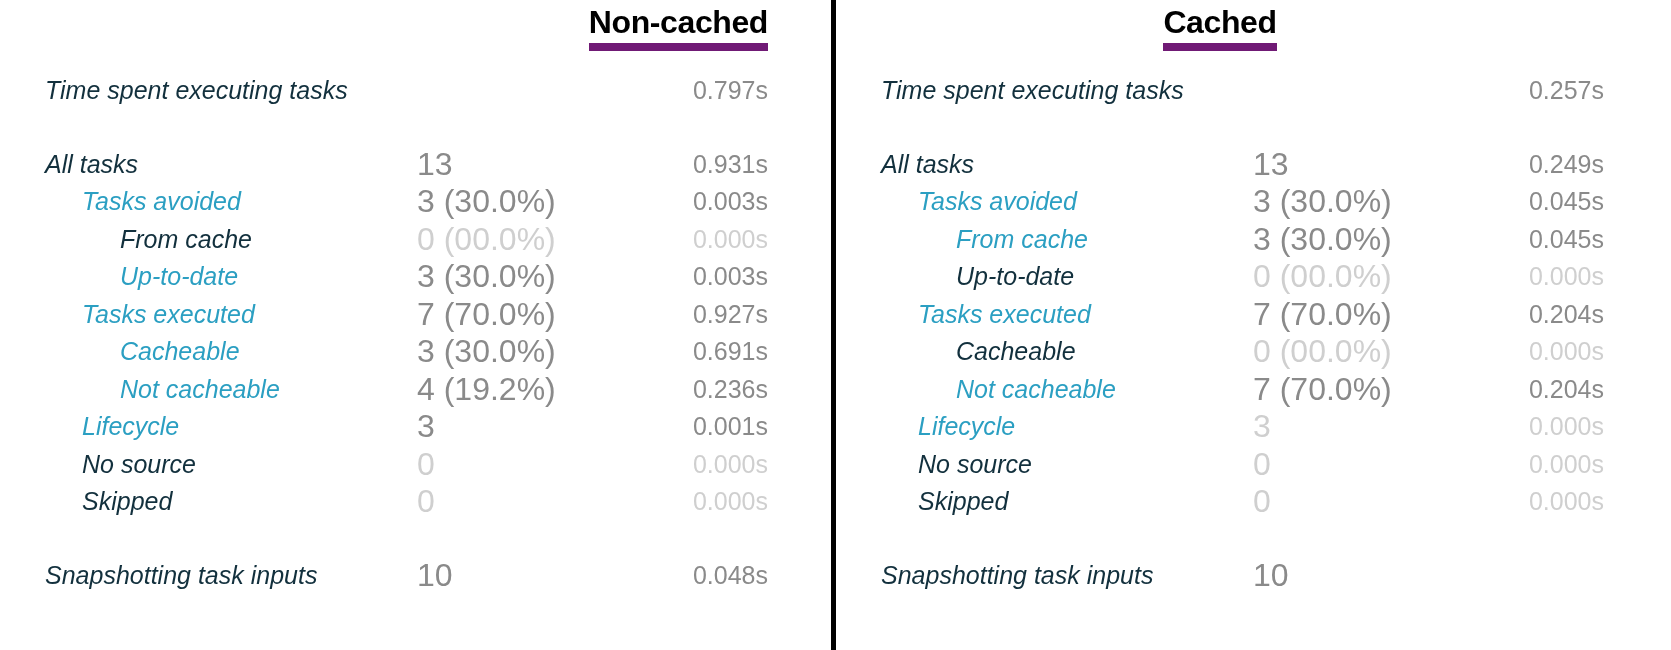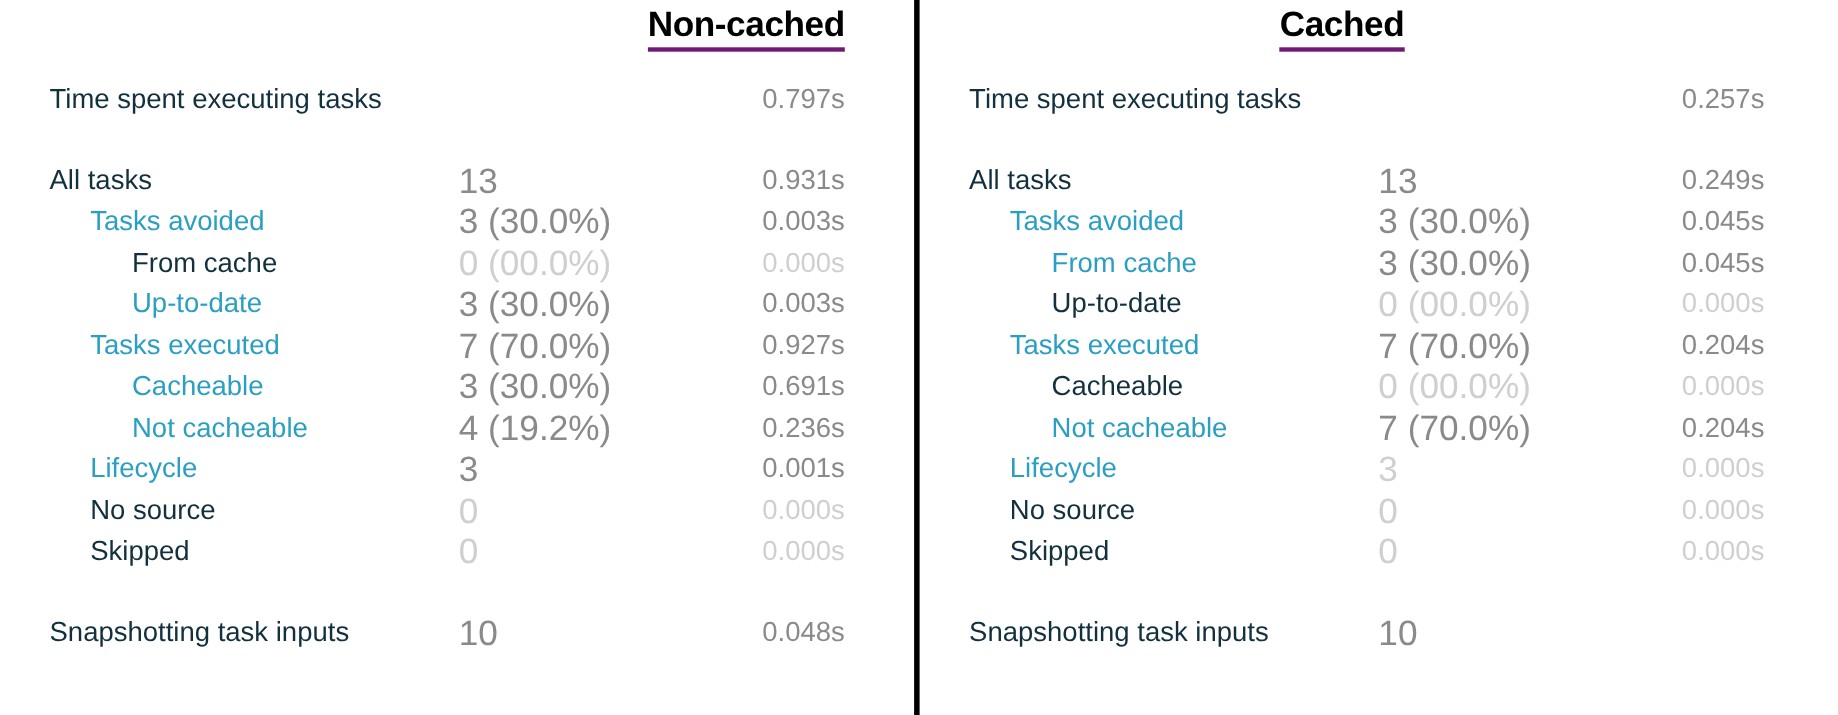--- a/index.html
+++ b/index.html
@@ -40,21 +40,21 @@
   .panel-left .panel-head  { left: 0;   width: 768px; text-align: right; }
   .panel-right .panel-head { left: 0;   width: 768px; text-align: center; padding-left: 0px; }
 
   .panel-title {
     display: inline-block;
     font-size: 32px;
     font-weight: bold;
     color: #000000;
     letter-spacing: -0.4px;
     line-height: 36px;
-    border-bottom: 4px solid #701a75;
+    border-bottom: 8px solid #701a75;
     padding-bottom: 3px;
     white-space: nowrap;
   }
 
   .rows {
     position: absolute;
     top: 72px;
     left: 0;
     width: 768px;
   }
@@ -67,20 +67,21 @@
   }
   .row.spacer-before { margin-top: 36px; }
 
   .cell-label {
     position: absolute;
     top: 0;
     left: 0;
     font-size: 25px;
     line-height: 37.5px;
     white-space: nowrap;
+    font-style: italic;
   }
   .cell-count {
     position: absolute;
     top: 0;
     left: 417px;
     font-size: 32px;
     line-height: 37.5px;
     white-space: nowrap;
     text-align: left;
   }

